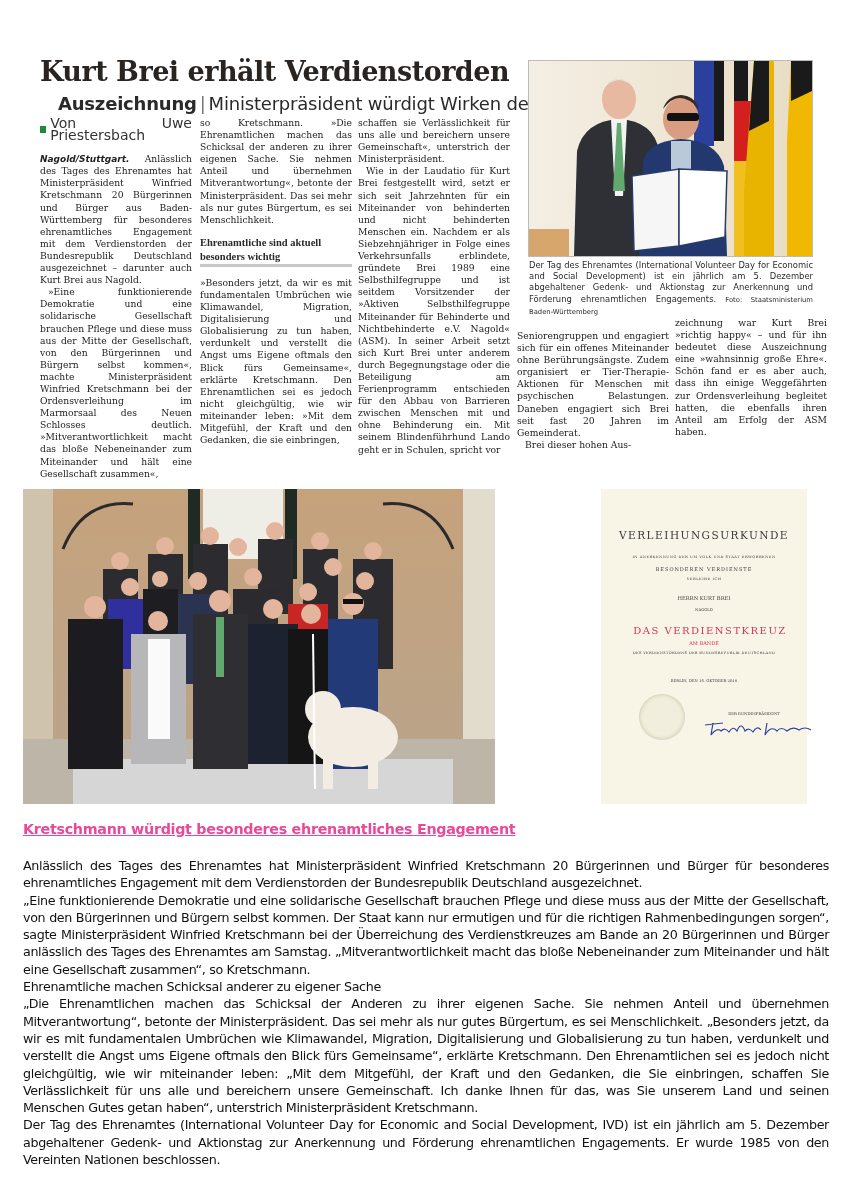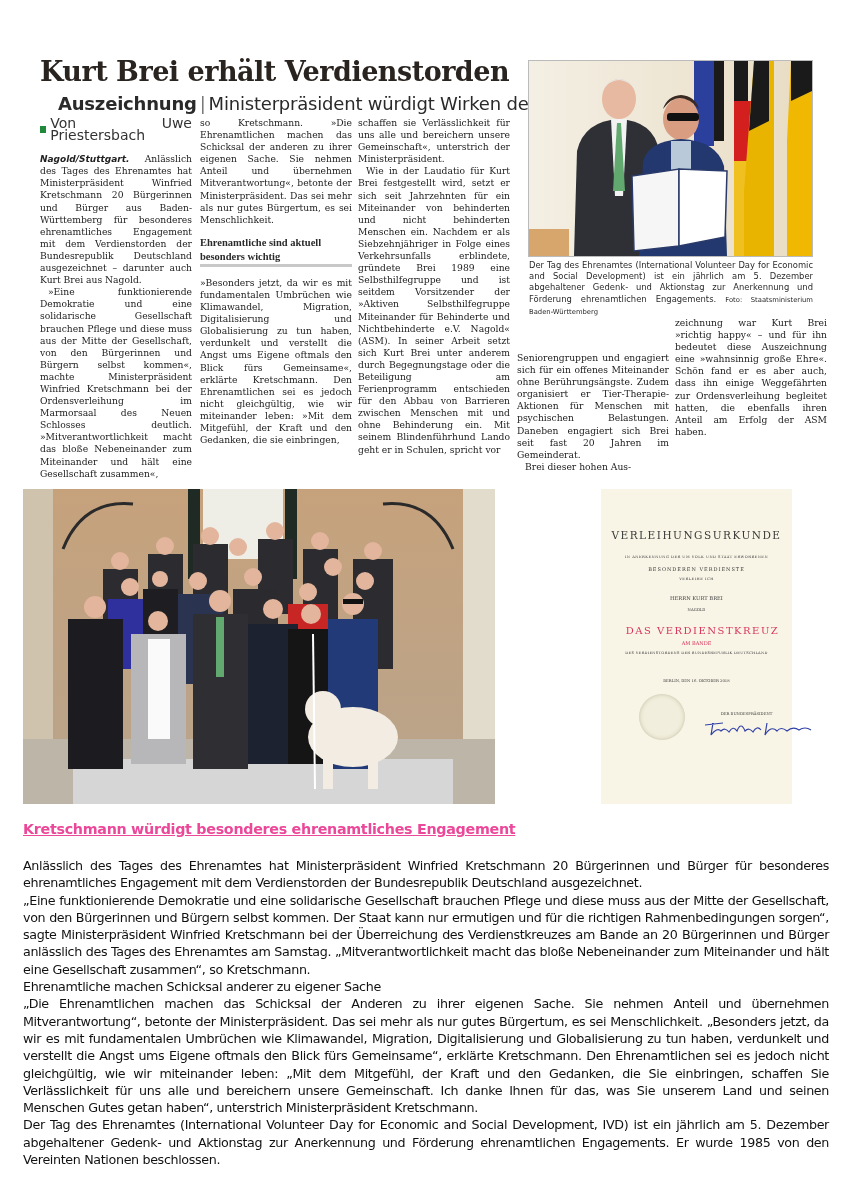--- a/index.html
+++ b/index.html
@@ -22,21 +22,21 @@
     .col {
       position: absolute; top: 117px; width: 152px;
       font-family: "DejaVu Serif", serif; font-size: 9.2px; line-height: 12.1px;
       text-align: justify; hyphens: auto; color: #222;
     }
     .col p { margin: 0; text-indent: 8px; }
     .col p.noindent { text-indent: 0; }
     .col1 { left: 40px; }
     .col2 { left: 200px; }
     .col3 { left: 358px; }
-    .col4 { left: 517px; top: 330px; margin-top: 22px; }
+    .col4 { left: 517px; top: 330px; }
     .col5 { left: 675px; top: 317px; }
 
     .byline {
       font-family: "DejaVu Sans", sans-serif; font-size: 14px; color: #333;
       margin-bottom: 12px; display: flex; align-items: center; gap: 4px;
     }
     .byline .sq { width: 7px; height: 7px; background: #1f8a3c; display: inline-block; }
     .dateline { font-family: "DejaVu Sans", sans-serif; font-weight: bold; font-size: 9px; font-style: italic; }
 
     .col-subhead {
@@ -56,21 +56,21 @@
       color: #2a2a2a; text-align: justify;
     }
     .caption .credit { font-size: 6.8px; }
 
     
     .photo2 {
       position: absolute; left: 23px; top: 489px; width: 472px; height: 315px;
       overflow: hidden; background: #c9b8a0;
     }
     .certificate {
-      position: absolute; left: 601px; top: 489px; width: 191px; height: 315px;
+      position: absolute; left: 601px; top: 489px; width: 206px; height: 315px;
       background: #f8f5e6; font-family: "DejaVu Serif", serif; color: #3a3a3a;
       text-align: center; box-sizing: border-box;
     }
     .cert-title { position: absolute; top: 40px; left: 0; right: 0; font-size: 10.5px; letter-spacing: 1.5px; }
     .cert-l1 { position: absolute; top: 66px; left: 0; right: 0; font-size: 3.6px; letter-spacing: 0.5px; }
     .cert-l2 { position: absolute; top: 77px; left: 0; right: 0; font-size: 5px; letter-spacing: 1px; }
     .cert-l3 { position: absolute; top: 88px; left: 0; right: 0; font-size: 3.6px; letter-spacing: 0.5px; }
     .cert-name { position: absolute; top: 106px; left: 0; right: 0; font-size: 5.2px; }
     .cert-place { position: absolute; top: 118px; left: 0; right: 0; font-size: 3.8px; }
     .cert-award { position: absolute; top: 136px; left: 12px; right: 0; font-size: 10px; letter-spacing: 1.5px; color: #d8345a; }

